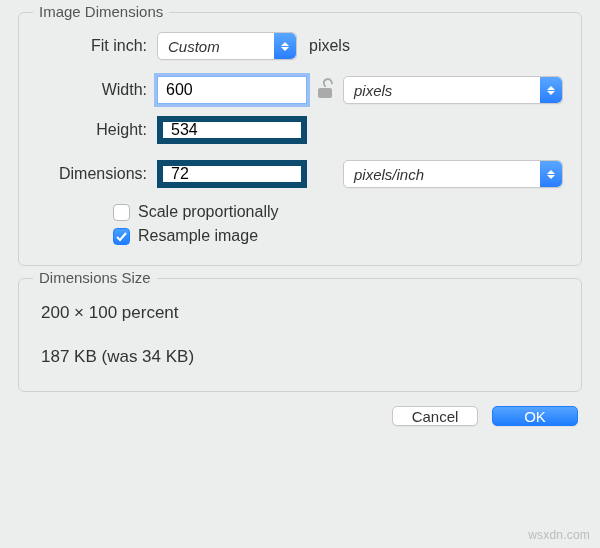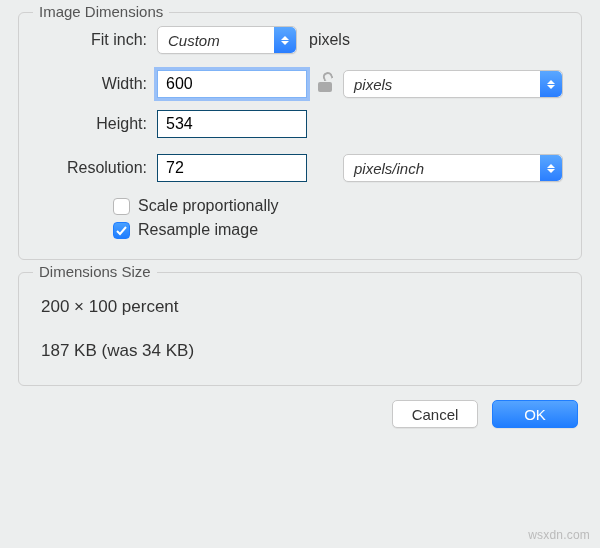--- a/index.html
+++ b/index.html
@@ -11,21 +11,21 @@
     background: #eceeee;
     font-family: -apple-system, "Helvetica Neue", Arial, sans-serif;
     font-size: 15px;
     color: #333;
     position: relative;
   }
   .panel {
     border: 1px solid #d0d0d0;
     border-radius: 6px;
     margin: 12px 18px 8px 18px;
-    padding: 12px 18px 14px 18px;
+    padding: 18px 18px 14px 18px;
     position: relative;
     background: #eceeee;
   }
   .panel-title {
     position: absolute;
     top: -10px;
     left: 14px;
     background: #eceeee;
     padding: 0 6px;
     color: #555;
@@ -74,21 +74,21 @@
   .select .cap .tri-up,
   .select .cap .tri-down {
     width: 0; height: 0;
     border-left: 4px solid transparent;
     border-right: 4px solid transparent;
   }
   .select .cap .tri-up { border-bottom: 4px solid #fff; }
   .select .cap .tri-down { border-top: 4px solid #fff; }
   .text-input {
     background: #fff;
-    border: 1px solid #0c4a6e;
+    border: 6px solid #0c4a6e;
     border-radius: 0;
     height: 28px;
     line-height: 26px;
     padding: 0 8px;
     width: 150px;
     font-size: 16px;
     font-family: inherit;
   }
   .text-input.focused {
     outline: none;
@@ -138,21 +138,21 @@
   }
   .result-line:last-child { margin-bottom: 4px; }
   .btnbar {
     display: flex;
     justify-content: flex-end;
     gap: 14px;
     padding: 6px 22px 0 0;
   }
   .btn {
     min-width: 86px;
-    height: 28px;
+    height: 20px;
     border-radius: 5px;
     font-size: 15px;
     display: flex; align-items: center; justify-content: center;
     border: 1px solid #c8c8c8;
     background: #fff;
     box-shadow: 0 1px 0 rgba(0,0,0,0.05);
   }
   .btn.primary {
     background: linear-gradient(#55a4ff,#1f7dff);
     border-color: #1f7dff;
@@ -220,21 +220,21 @@
           <span class="tri-down"></span>
         </span>
     </div>
   </div>
   <div class="row">
     <div class="label">Height:</div>
     <input class="text-input" value="534" style="">
   </div>
 
   <div class="row">
-    <div class="label">Resolution:</div>
+    <div class="label">Dimensions:</div>
     <input class="text-input" value="72" style="">
     <div style="width:36px"></div>
     <div class="select unit-select">
       <span>pixels/inch</span>
       <span class="cap">
           <span class="tri-up"></span>
           <span class="tri-down"></span>
         </span>
     </div>
   </div>

